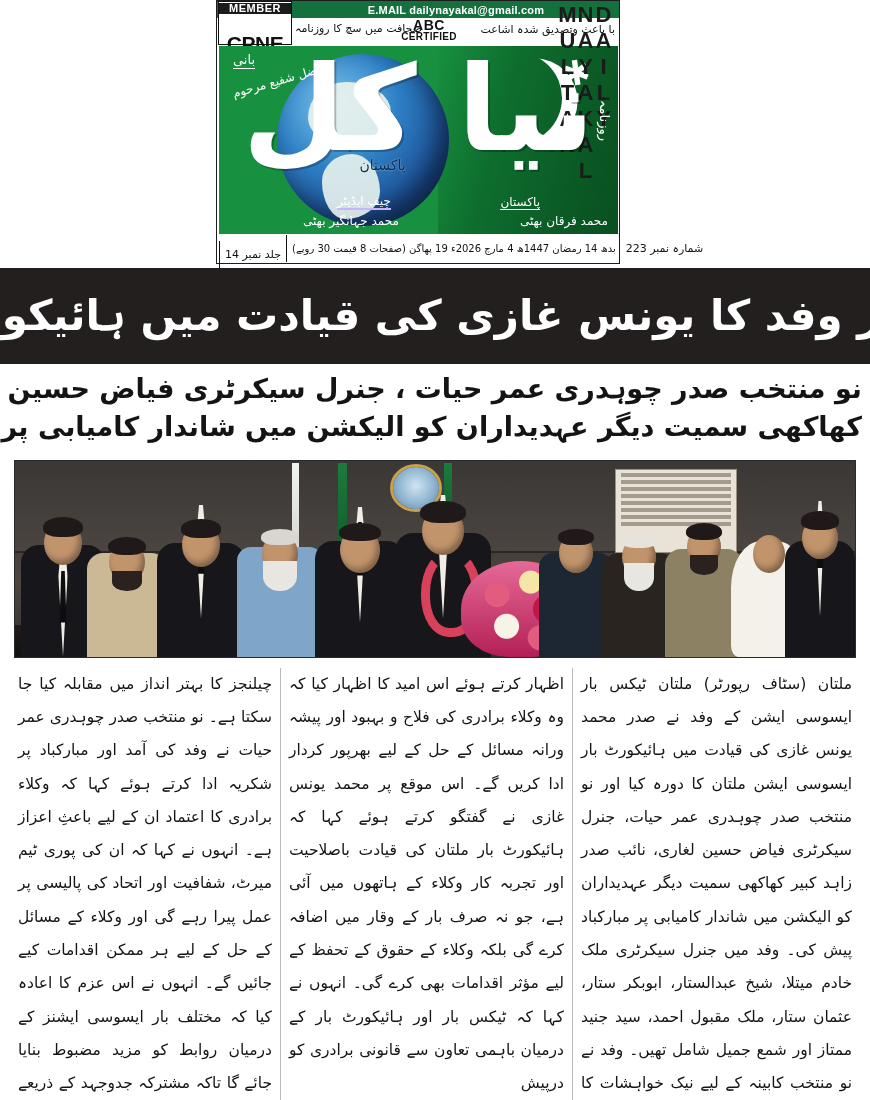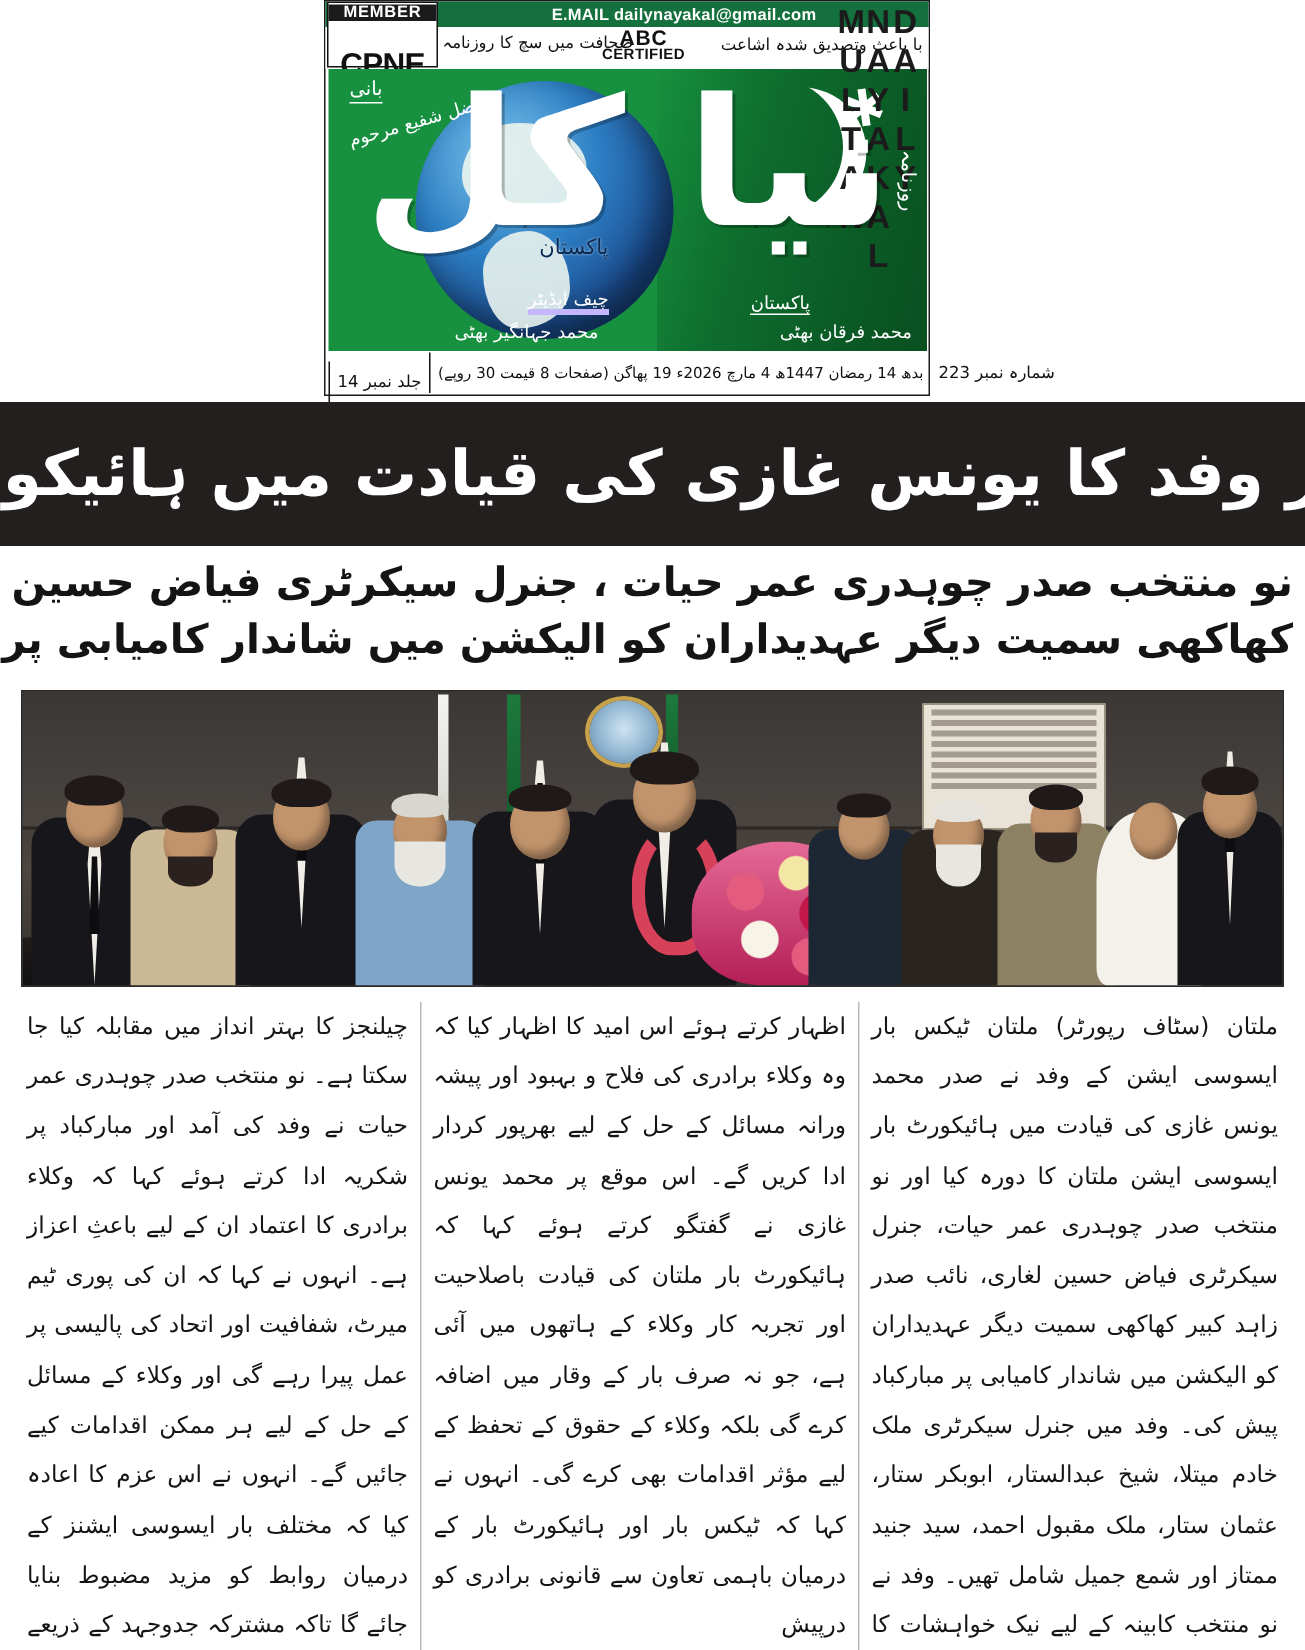--- a/index.html
+++ b/index.html
@@ -262,27 +262,27 @@
     position: absolute;
     right: 10px; bottom: 6px;
     color: #ffffff;
     font-family: "DejaVu Sans", sans-serif;
     font-size: 12px;
     direction: rtl;
     z-index: 7;
   }
   .mast-chief-label {
     position: absolute;
-    left: 133px; bottom: 24px;
+    left: 118px; bottom: 24px;
     color: #ffffff;
     font-family: "DejaVu Sans", sans-serif;
     font-size: 12px;
     direction: rtl;
     z-index: 7;
-    border-bottom: 4px solid #c4b5fd;
+    border-bottom: 2px solid #c4b5fd;
   }
   .mast-chief-name {
     position: absolute;
     left: 84px; bottom: 6px;
     color: #ffffff;
     font-family: "DejaVu Sans", sans-serif;
     font-size: 12px;
     direction: rtl;
     z-index: 7;
   }

